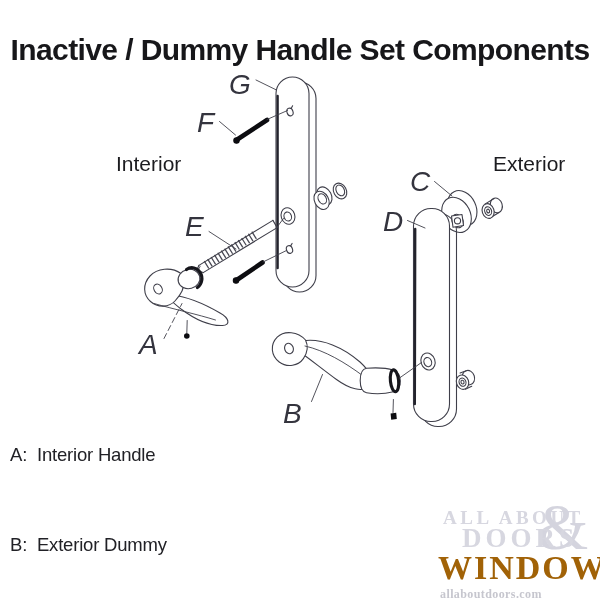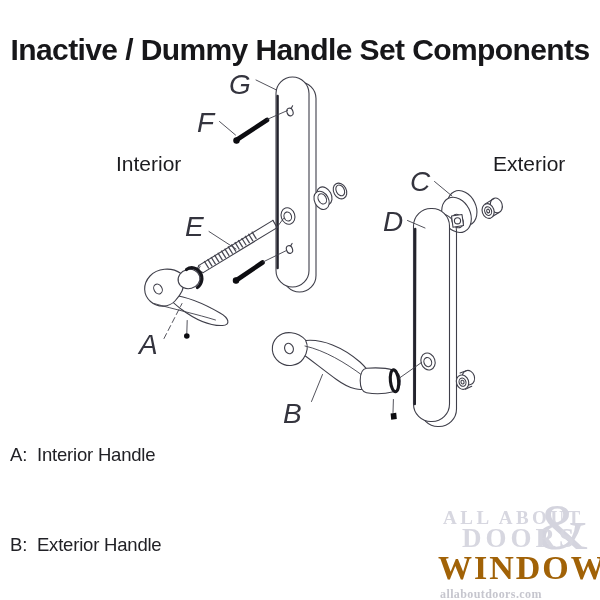--- a/index.html
+++ b/index.html
@@ -173,21 +173,21 @@
       <text class="lbl" x="283" y="423">B</text>
       <text class="lbl" x="410" y="191">C</text>
       <text class="lbl" x="383" y="231">D</text>
       <text class="side" x="116" y="171">Interior</text>
       <text class="side" x="493" y="171">Exterior</text>
     </g>
   </svg>
 
   <div class="legend">
     <div class="row">A:  Interior Handle</div>
-    <div class="row">B:  Exterior Handle</div>
+    <div class="row">B:  Exterior Dummy</div>
     
     
     
     
     
   </div>
 
   <div class="watermark">
     <div class="wm-1">ALL ABOUT</div>
     <div class="wm-amp">&amp;</div>

